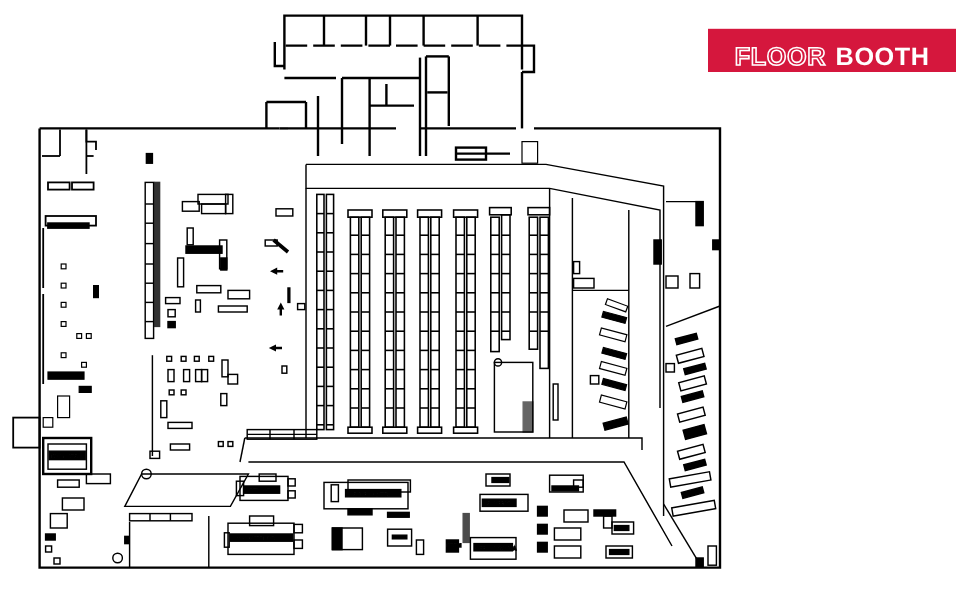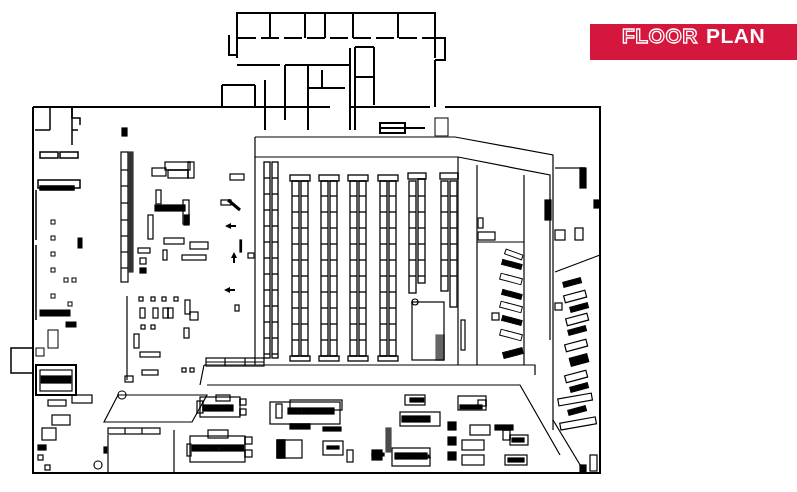--- a/index.html
+++ b/index.html
@@ -1,28 +1,28 @@
 <!DOCTYPE html>
 <html><head>
 <meta charset="utf-8">
 <style>
   html,body{margin:0;padding:0;background:#fff;}
   body{width:797px;height:492px;position:relative;overflow:hidden;font-family:"Liberation Sans",sans-serif;}
-  .badge{position:absolute;left:590px;top:24px;width:207px;height:36px;background:#d5173d;display:flex;align-items:flex-start;justify-content:center;gap:8px;}
+  .badge{position:absolute;left:590px;top:24px;width:207px;height:36px;background:#d5173d;display:flex;align-items:flex-end;justify-content:center;gap:8px;}
   .badge .w1{font-family:"Liberation Sans",sans-serif;font-weight:700;font-size:21px;letter-spacing:0.5px;color:transparent;-webkit-text-stroke:1.3px #fff;}
   .badge .w2{font-family:"Liberation Sans",sans-serif;font-weight:700;font-size:21px;letter-spacing:0.5px;color:#fff;}
   svg{position:absolute;left:0;top:0;}
   .lbl{font-family:"Liberation Sans",sans-serif;font-size:4px;font-weight:700;fill:#fff;}
 </style>
 </head>
 <body>
 
 <div class="badge">
   <span class="w1">FLOOR</span>
-  <span class="w2">PLAN</span>
+  <span class="w2">BOOTH</span>
 </div>
 
 <svg width="797" height="492" viewBox="0 0 797 492" fill="none" stroke="#000" stroke-width="1">
 
   <g stroke-width="2">
     <polyline points="237,58 237,13 435,13 435,58"></polyline>
     <line x1="238" y1="38" x2="435" y2="38" stroke-dasharray="18,5"></line>
     <line x1="270" y1="13" x2="270" y2="38"></line>
     <line x1="305" y1="13" x2="305" y2="38"></line>
     <line x1="325" y1="13" x2="325" y2="38"></line>

